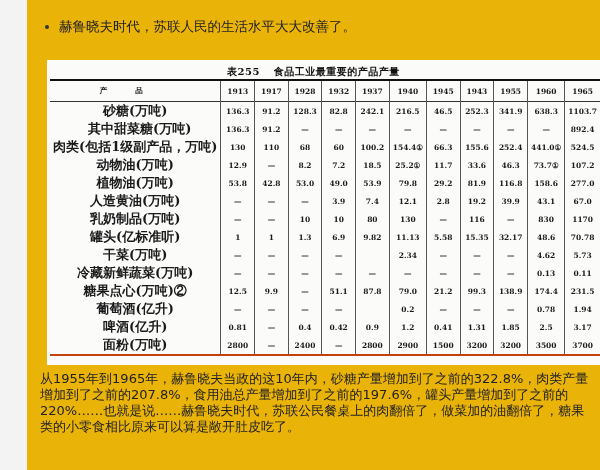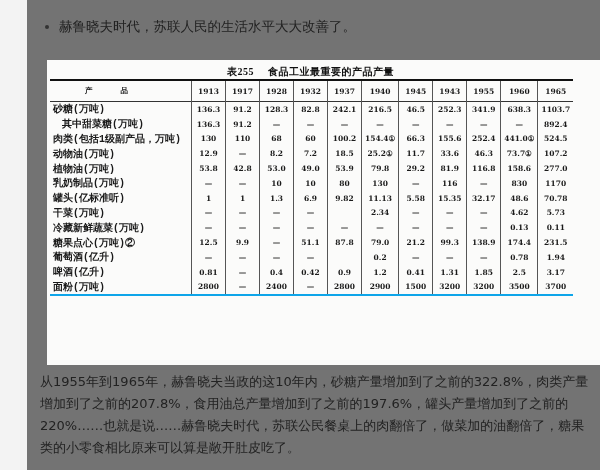--- a/index.html
+++ b/index.html
@@ -8,62 +8,62 @@
       background: #ffffff;
       font-family: "DejaVu Sans", sans-serif;
       position: relative;
     }
     .gutter {
       position: absolute; left: 0; top: 0; width: 27px; height: 470px;
       background: #f3f3f3;
     }
     .content {
       position: absolute; left: 27px; top: 0; width: 573px; height: 470px;
-      background: #737373;
+      background: #eab308;
     }
     .bullet-line {
       position: absolute; left: 13px; top: 18px;
       font-size: 13.5px; color: #222; display: flex; align-items: center;
     }
     .bullet-dot {
       width: 4px; height: 4px; border-radius: 50%; background: #333;
       margin-right: 10px; margin-left: 5px;
     }
     .scan {
       position: absolute; left: 20px; top: 60px; width: 553px; height: 305px;
       background: #fbfbfa;
     }
     .table-title {
       position: absolute; left: 180px; top: 5px;
       font-family: "DejaVu Serif", serif; font-weight: bold;
       font-size: 10px; color: #111; letter-spacing: 0.5px;
     }
-    .table-title .num { margin-right: 10px; font-family: Liberation Serif, serif; }
+    .table-title .num { margin-right: 10px; }
     table.data {
       position: absolute; left: 3px; top: 19px;
       border-collapse: collapse;
       font-family: "DejaVu Serif", serif;
       font-size: 7.5px; font-weight: bold; color: #1a1a1a;
     }
     table.data th, table.data td {
       height: 14.8px; padding: 0 3px; white-space: nowrap;
       border-left: 1px solid #555;
     }
-    table.data th:first-child, table.data td:first-child { border-left: none; font-family: Liberation Mono, monospace; }
+    table.data th:first-child, table.data td:first-child { border-left: none; }
     table.data thead tr { border-top: 2px solid #111; border-bottom: 1px solid #333; }
     table.data thead th { height: 20px; font-weight: bold; }
-    table.data tbody tr:last-child { border-bottom: 2px solid #0ea5e9; }
+    table.data tbody tr:last-child { border-bottom: 2px solid #c2410c; }
     th.product-head { width: 126px; text-align: center; letter-spacing: 28px; }
-    td.label { width: 126px; text-align: left; padding-left: 2px; font-size: 10px; }
+    td.label { width: 126px; text-align: center; padding-left: 2px; font-size: 13px; }
     td.label.indent { padding-left: 12px; margin-top: 29px; }
     td.val { text-align: center; }
     col.year { width: 34px; }
     .paragraph {
       position: absolute; left: 13px; top: 371px; width: 555px;
-      font-size: 13px; line-height: 22px; color: #222;
+      font-size: 13px; line-height: 16px; color: #222;
     }
   </style>
 </head>
 <body>
 
 <div class="gutter"></div>
 
 <div class="content">
 
   <div class="bullet-line">
@@ -173,20 +173,34 @@
             <td class="val">49.0</td>
             <td class="val">53.9</td>
             <td class="val">79.8</td>
             <td class="val">29.2</td>
             <td class="val">81.9</td>
             <td class="val">116.8</td>
             <td class="val">158.6</td>
             <td class="val">277.0</td>
           </tr>
           <tr>
+            <td class="label">人造黄油(万吨)</td>
+            <td class="val">—</td>
+            <td class="val">—</td>
+            <td class="val">—</td>
+            <td class="val">3.9</td>
+            <td class="val">7.4</td>
+            <td class="val">12.1</td>
+            <td class="val">2.8</td>
+            <td class="val">19.2</td>
+            <td class="val">39.9</td>
+            <td class="val">43.1</td>
+            <td class="val">67.0</td>
+          </tr>
+          <tr>
             <td class="label">乳奶制品(万吨)</td>
             <td class="val">—</td>
             <td class="val">—</td>
             <td class="val">10</td>
             <td class="val">10</td>
             <td class="val">80</td>
             <td class="val">130</td>
             <td class="val">—</td>
             <td class="val">116</td>
             <td class="val">—</td>

